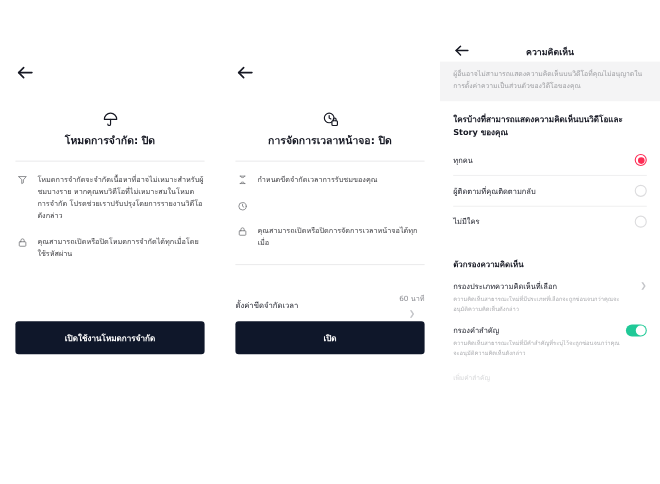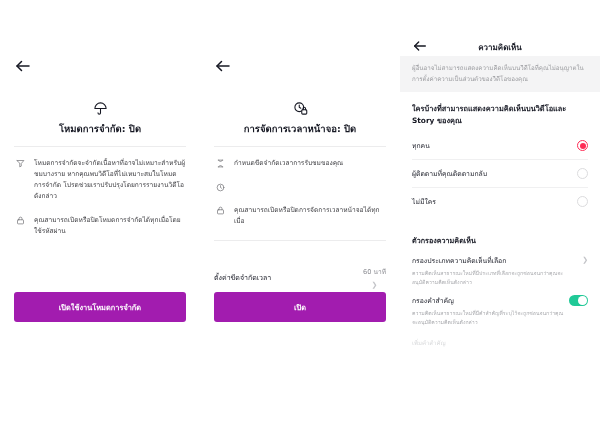--- a/index.html
+++ b/index.html
@@ -38,21 +38,21 @@
     padding:25px 0 0 0;margin-top:4px;border-top:1px solid #ececed;
   }
   .listrow-label{font-size:7px;color:#161823;}
   .listrow-right{display:flex;align-items:center;gap:5px;flex-direction:column;}
   .listrow-value{font-size:6.6px;color:#8a8b91;}
   .chev{color:#c3c4c8;font-size:7px;line-height:1;}
 
   .cta-wrap{position:absolute;left:14px;right:14px;bottom:46px;}
   .cta{
     display:block;width:100%;border:0;border-radius:3px;
-    background:#a21caf;color:#ffffff;font-size:7.4px;font-weight:700;
+    background:#0f172a;color:#ffffff;font-size:7.4px;font-weight:700;
     padding:9px 0;text-align:center;cursor:pointer;
     font-family:"DejaVu Sans","Liberation Sans",sans-serif;
   }
 
   
   .c-header{display:flex;align-items:center;padding:38px 12px 0 12px;height:56px;box-sizing:border-box;}
   .c-title{flex:1;text-align:center;font-size:8px;font-weight:700;color:#161823;margin-right:18px;}
   .notice{
     background:#f4f4f5;color:#9a9b9f;font-size:6.2px;line-height:1.72;
     padding:7px 12px 8px 12px;

